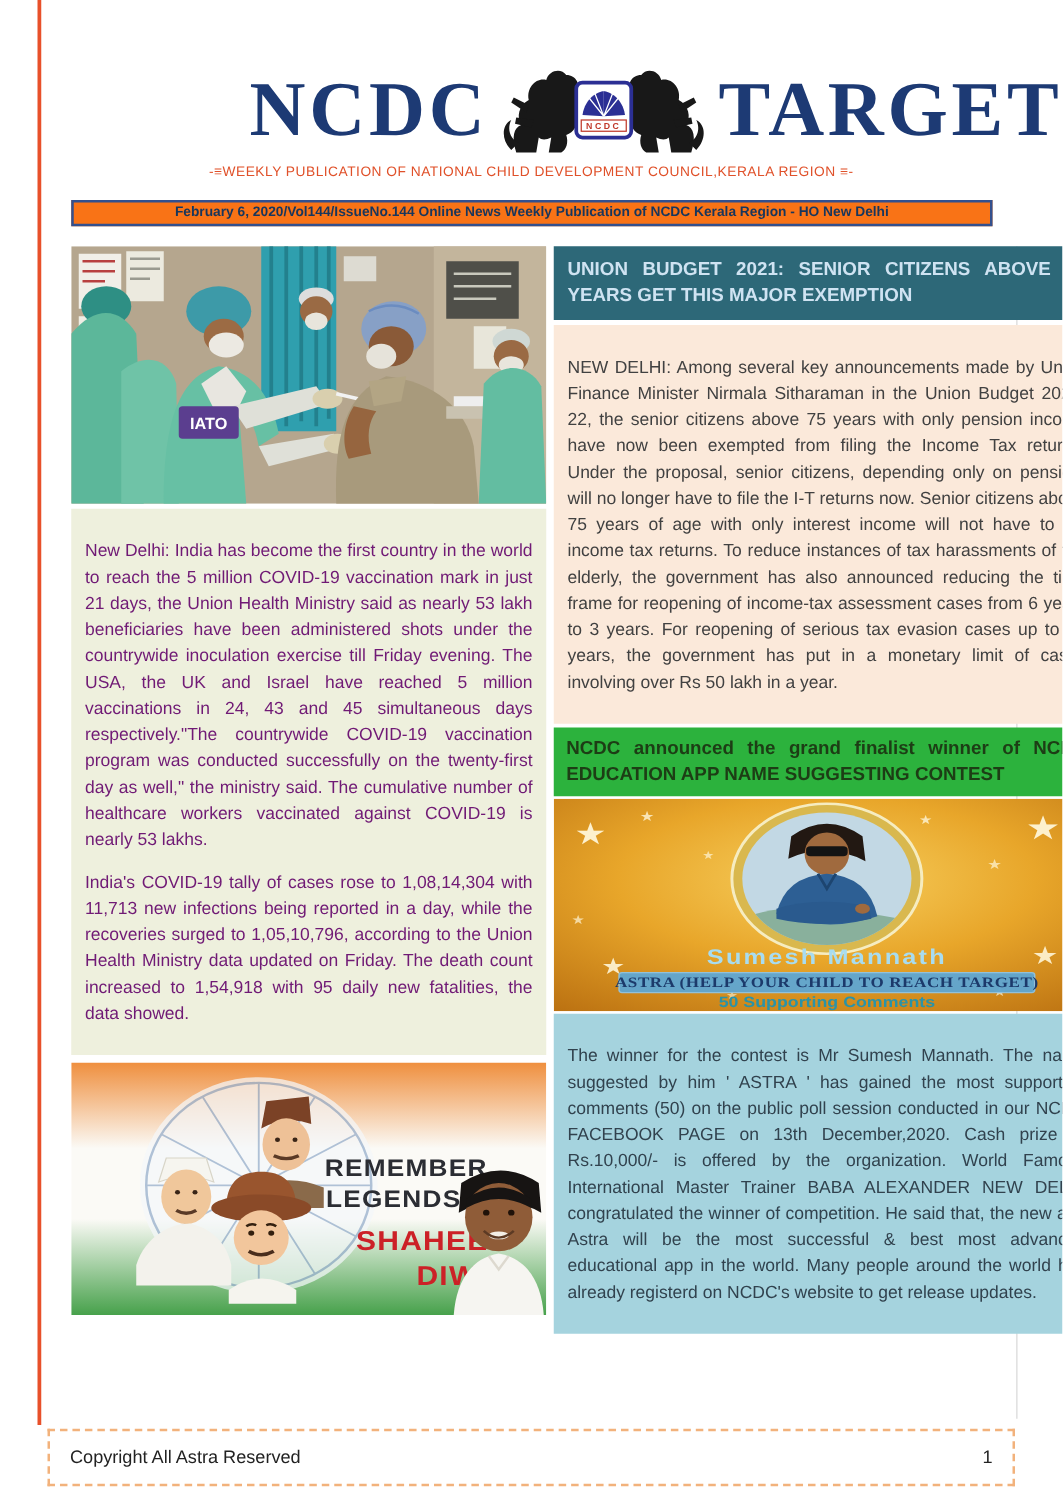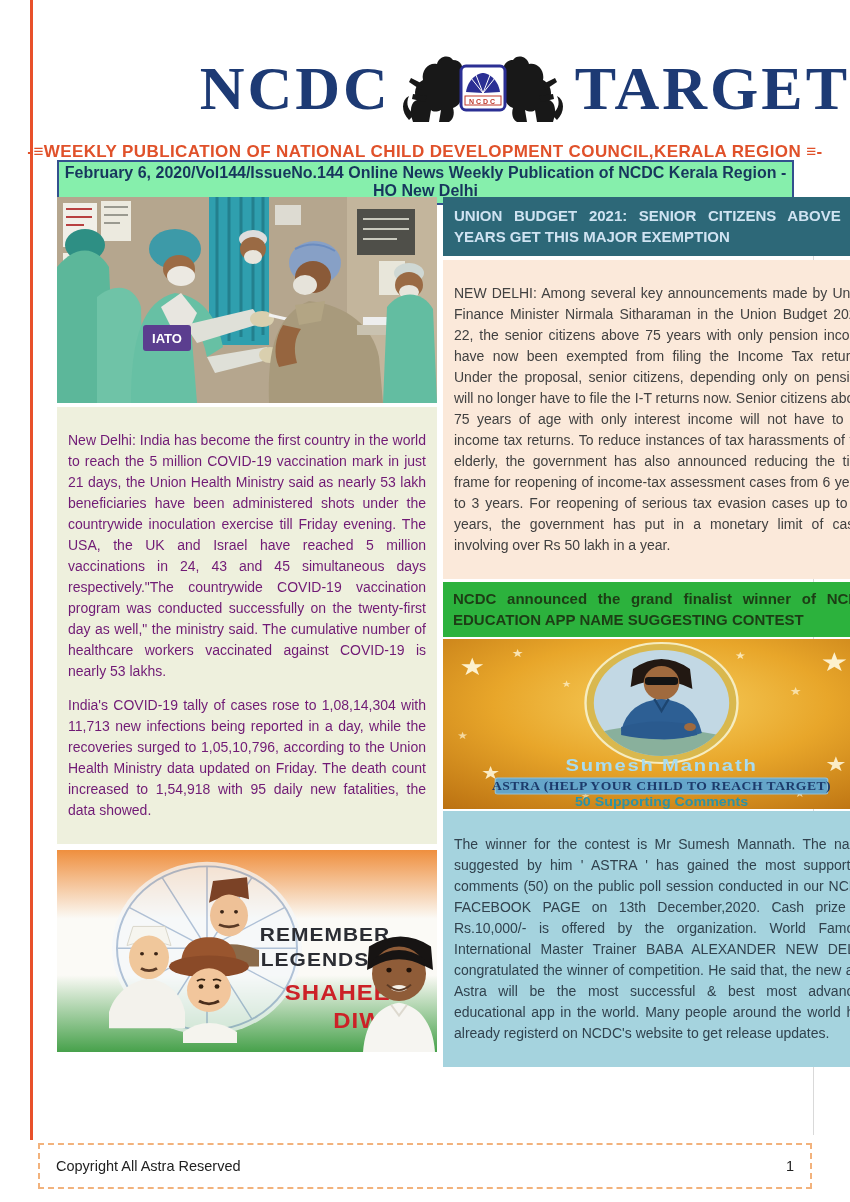--- a/index.html
+++ b/index.html
@@ -6,25 +6,25 @@
   .page{position:relative;width:850px;height:1202px;background:#ffffff;overflow:hidden;
         font-family:"Liberation Sans",sans-serif;}
   .left-rule{position:absolute;left:30px;top:0;width:3px;height:1140px;background:#e8502a;}
   .col-divider{position:absolute;left:813px;top:197px;width:1px;height:938px;background:#d9d9d9;}
 
   
   .masthead{position:absolute;top:50px;left:0;right:0;text-align:center;}
   .mast-row{display:flex;justify-content:flex-end;align-items:center;gap:8px;}
   .mast-title{font-family:"Liberation Serif",serif;font-weight:bold;font-size:62px;line-height:1;
               color:#1d3a74;letter-spacing:3px;}
-  .mast-sub{margin-top:16px;color:#e0512a;font-size:17px;font-weight:bold;letter-spacing:.4px;}
+  .mast-sub{margin-top:6px;color:#e0512a;font-size:11px;font-weight:normal;letter-spacing:.4px;}
 
   .datebar{position:absolute;top:160px;left:57px;width:737px;box-sizing:border-box;
-           background:#86efac;border:2px solid #33508e;text-align:center;font-weight:bold;
-           font-size:16px;color:#17365d;padding:2px 0 3px;}
+           background:#f97316;border:2px solid #33508e;text-align:center;font-weight:bold;
+           font-size:11px;color:#17365d;padding:2px 0 3px;}
 
   
   .col{position:absolute;top:197px;}
   .col-left{left:57px;width:380px;}
   .col-right{left:443px;width:437px;}
 
   .headline{box-sizing:border-box;font-weight:bold;font-size:15px;line-height:1.4;
             text-align:justify;padding:8px 11px 9px;}
   .headline-covid{background:#463551;color:#ece7f0;min-height:64px;}
   .headline-budget{background:#2d6878;color:#cfe3f2;min-height:50px;}

